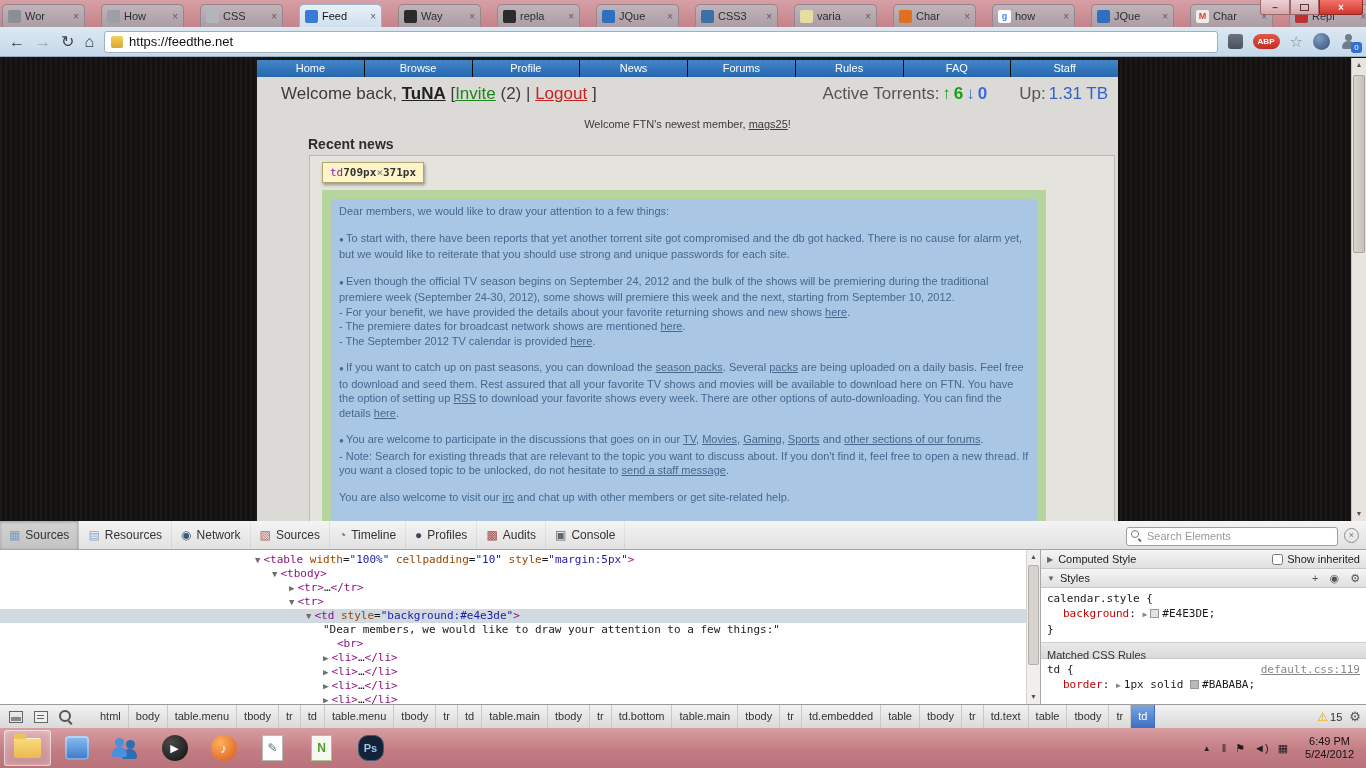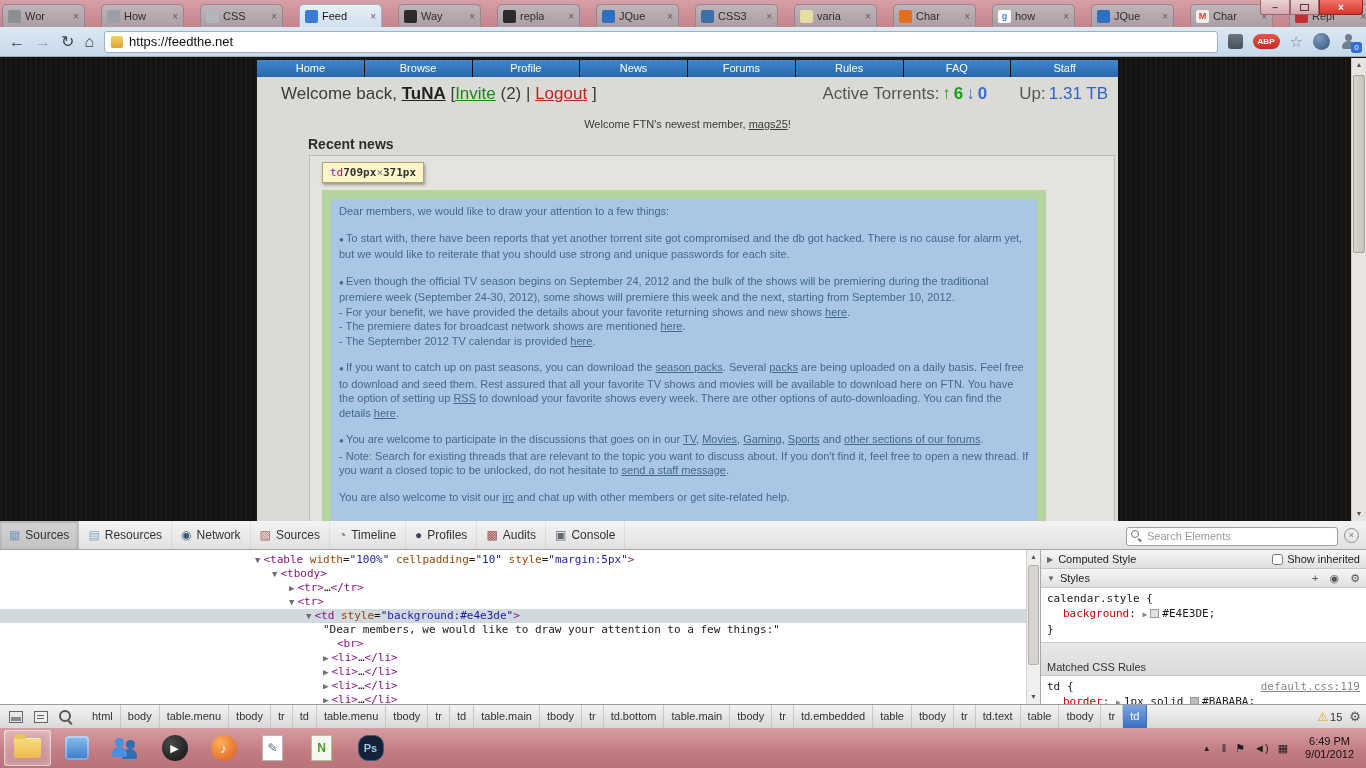--- a/index.html
+++ b/index.html
@@ -103,33 +103,33 @@
 .sb-right input{width:11px;height:11px;margin:0;}
 .sbicon{color:#555;font-size:11px;margin-left:7px;line-height:1;}
 .cssblock{padding:3px 6px 5px;font-family:"DejaVu Sans Mono",monospace;font-size:11px;color:#1a1a1a;}
 .cssrow{line-height:15px;white-space:nowrap;}
 .cssrow.prop{padding-left:16px;}
 .cssname{color:#c80000;}
 .cssarr{color:#888;font-size:8px;margin-right:3px;}
 .sw{display:inline-block;width:9px;height:9px;border:1px solid #979797;vertical-align:-1px;margin-right:3px;background:#fff;}
 .rulehead{display:flex;}
 .csssrc{margin-left:auto;color:#878787;text-decoration:underline;}
-.matchedbar{height:17px;line-height:16px;background:linear-gradient(#e9e9e9,#dadada);border-top:1px solid #cfcfcf;border-bottom:1px solid #c6c6c6;padding:16px 6px;font-size:11px;color:#333;}
+.matchedbar{height:17px;line-height:16px;background:linear-gradient(#e9e9e9,#dadada);border-top:1px solid #cfcfcf;border-bottom:1px solid #c6c6c6;padding:4px 6px;font-size:11px;color:#333;}
 
 
 .dtstatus{position:absolute;top:704px;left:0;width:100%;height:24px;background:linear-gradient(#f3f3f3,#d9d9d9);border-top:1px solid #9b9b9b;display:flex;align-items:center;padding:0 5px;}
 .sbic{width:22px;height:18px;display:flex;align-items:center;justify-content:center;margin-right:3px;}
 .ic-dock{width:14px;height:12px;border:1px solid #666;position:relative;}
 .ic-dock::after{content:"";position:absolute;left:1px;right:1px;bottom:1px;height:4px;background:#888;}
 .ic-consoletoggle{width:14px;height:12px;border:1px solid #666;position:relative;background:#eee;}
 .ic-consoletoggle::after{content:"";position:absolute;left:2px;top:3px;width:7px;height:1px;background:#666;box-shadow:0 3px 0 #666;}
 .ic-magnifier{position:relative;width:16px;height:16px;}
 .ic-magnifier::before{content:"";position:absolute;left:1px;top:1px;width:8px;height:8px;border:2px solid #555;border-radius:50%;}
 .ic-magnifier::after{content:"";position:absolute;left:11px;top:11px;width:5px;height:2px;background:#555;transform:rotate(45deg);transform-origin:0 0;}
-.crumbs{display:flex;align-items:center;height:100%;margin-left:5px;flex:1;min-width:0;overflow:hidden;}
+.crumbs{display:flex;align-items:center;height:100%;margin-left:13px;flex:1;min-width:0;overflow:hidden;}
 .crumb{padding:0 7px;font-size:11px;line-height:23px;color:#333;border-right:1px solid #c9c9c9;white-space:nowrap;}
 .crumb.sel{background:linear-gradient(#7aa6e0,#3c6ec0);color:#fff;border-right-color:#3c6ec0;}
 .statusright{display:flex;align-items:center;gap:7px;margin-left:8px;flex:0 0 auto;}
 .warnwrap{display:flex;align-items:center;gap:2px;}
 .warn{color:#e8a400;font-size:12px;}
 .warncount{font-size:11px;color:#333;}
 .gear{color:#555;font-size:13px;}
 
 
 .taskbar{position:absolute;top:728px;left:0;width:100%;height:40px;background:linear-gradient(#d89da1,#c17b81 60%,#b9737a);display:flex;align-items:center;padding:0 4px;}
@@ -517,18 +517,18 @@
     <div class="tray">
       <span class="trayarrow">▲</span>
       <span style="display:flex;align-items:center;gap:9px;">
           <span class="trayic">‖</span>
           <span class="trayic">⚑</span>
           <span class="trayic">◄)</span>
           <span class="trayic">▦</span>
         </span>
       <div class="clock">
         <div>6:49 PM</div>
-        <div>9/01/2012</div>
+        <div>5/24/2012</div>
       </div>
     </div>
   </div>
 
 </div>
 
 </body></html>

